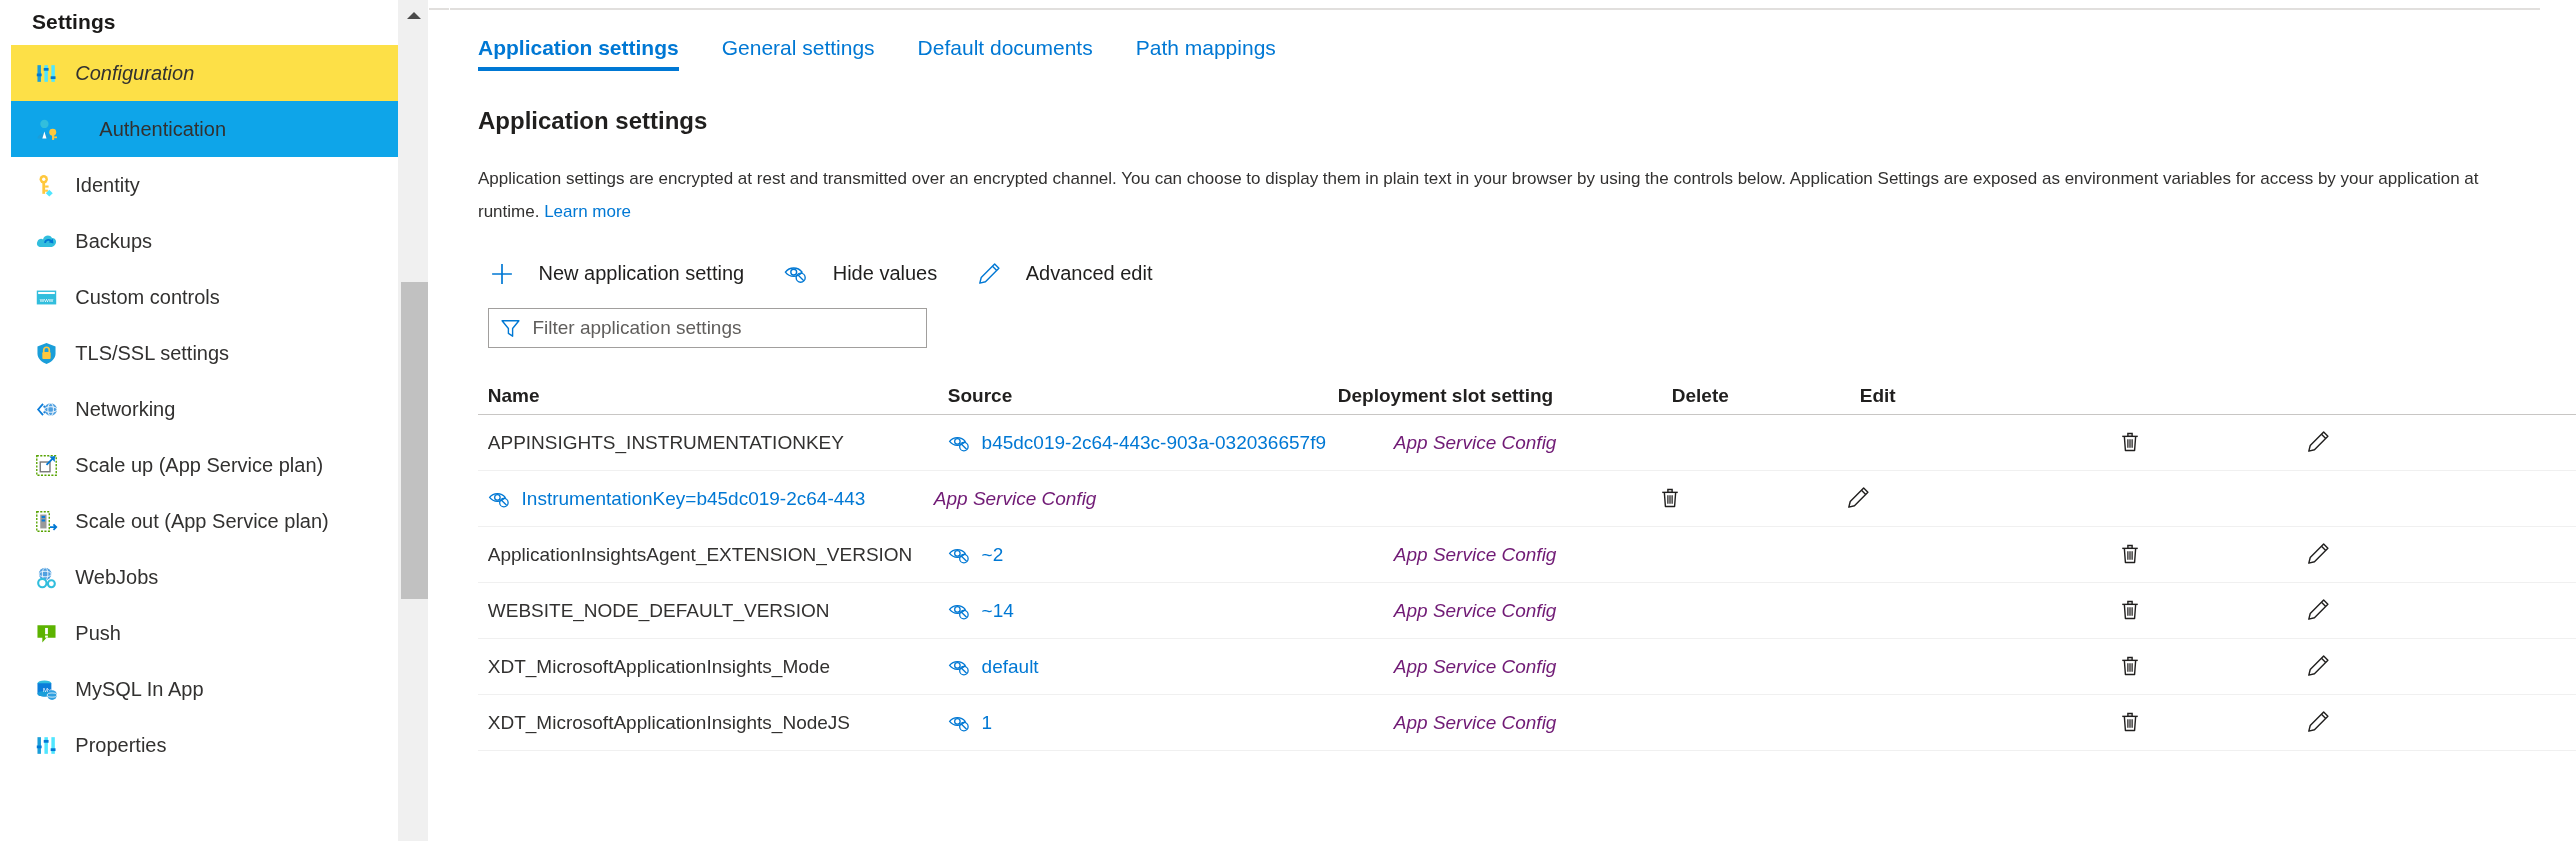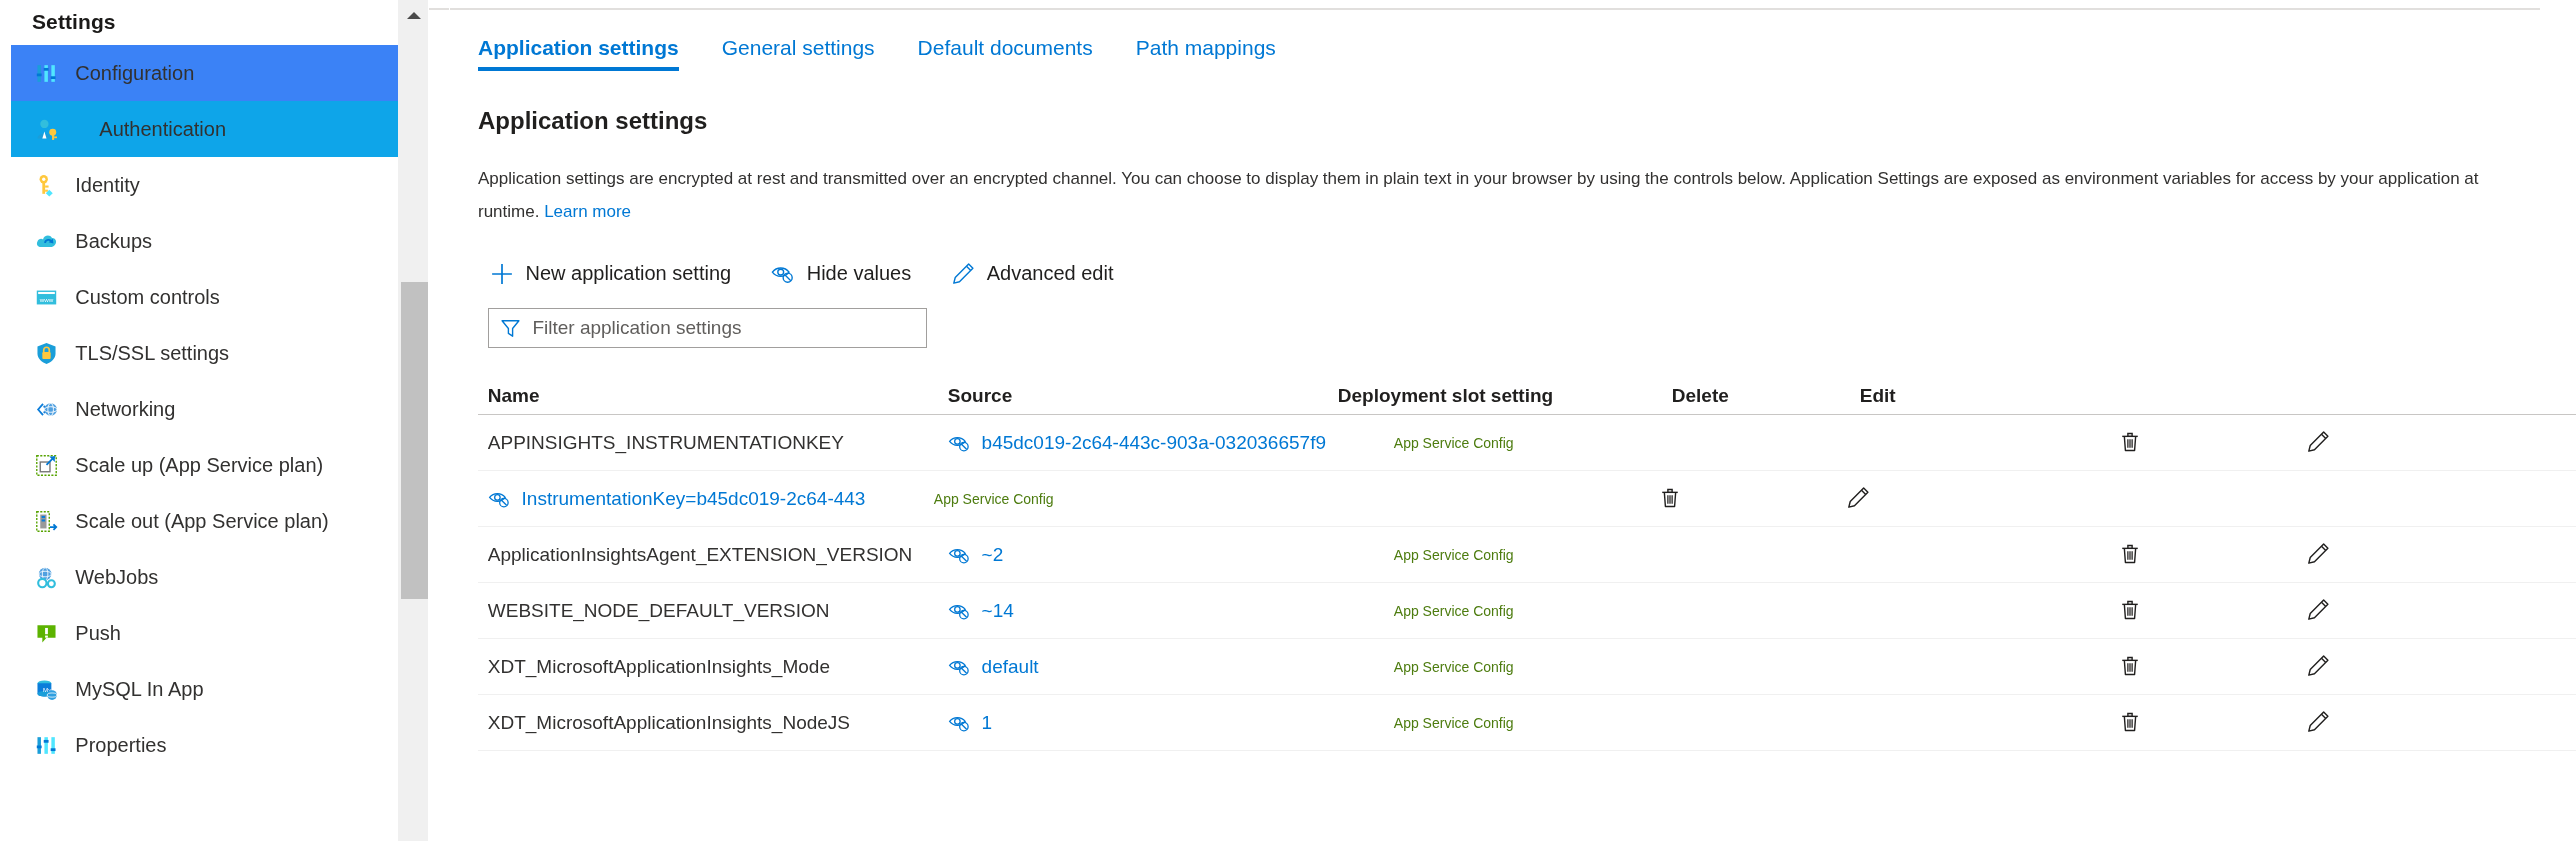--- a/index.html
+++ b/index.html
@@ -29,21 +29,21 @@
     height: 0.7px; background: #d6d6d6;
     margin: 0 33px 0 21px;
   }
   .nav-list { list-style: none; }
   .nav-item {
     display: flex; align-items: center;
     height: 56px;
     padding-left: 21px;
     cursor: pointer;
   }
-  .nav-item.selected { background: #3b82f6; }
+  .nav-item.selected { background: #fde047; font-style: italic; }
   .nav-item.hovered  { background: #0ea5e9; gap: 24px; }
   .nav-icon {
     width: 28px; height: 28px;
     flex: 0 0 28px;
     margin-right: 15.3px;
     display: flex; align-items: center; justify-content: center;
   }
   .nav-label {
     font-size: 20px;
     color: #323130;
@@ -142,21 +142,21 @@
 
   
   .toolbar {
     display: flex; align-items: center;
     margin-top: 33px;
     gap: 39px;
     padding-left: 11px;
   }
   .tb-btn {
     display: flex; align-items: center;
-    gap: 10px;
+    gap: 23px;
     cursor: pointer;
     font-size: 20px;
     color: #201f1e;
     white-space: nowrap;
   }
   .tb-ico {
     width: 26.5px; height: 26.5px;
     display: flex; align-items: center; justify-content: center;
     flex: 0 0 26.5px;
   }
@@ -213,21 +213,21 @@
     overflow: hidden; white-space: nowrap;
     max-width: 432px;
   }
   .val-link {
     font-size: 19px; color: #0078d4;
     cursor: pointer;
     overflow: hidden; text-overflow: clip;
     white-space: nowrap;
     max-width: 390px;
   }
-  .cell-source { font-size: 14px; color: #4d7c0f; white-space: nowrap; }
+  .cell-source { font-size: 19px; color: #701a75; white-space: nowrap; font-style: italic; }
   .icon-btn { cursor: pointer; display: inline-flex; }
   .eye-ico { width: 24px; height: 24px; flex: 0 0 24px; display:flex;
              align-items:center; justify-content:center; }
 </style>
 </head>
 <body>
 
 <div class="app">
 
   <aside class="sidebar">

